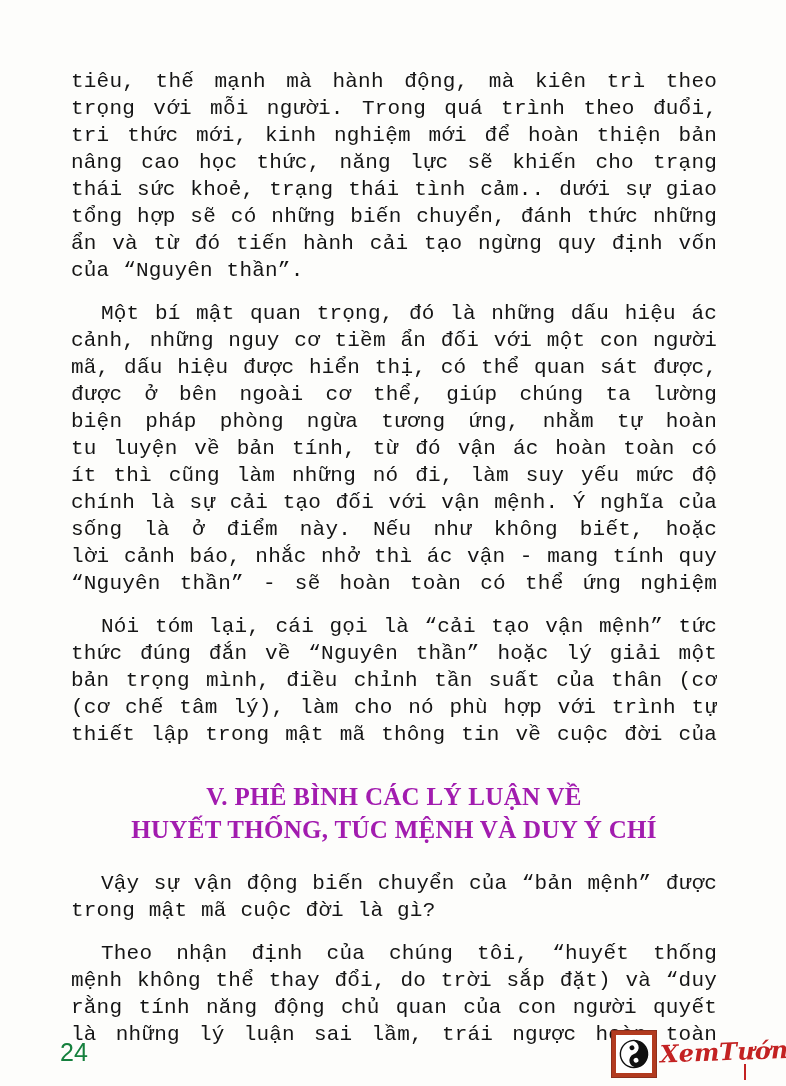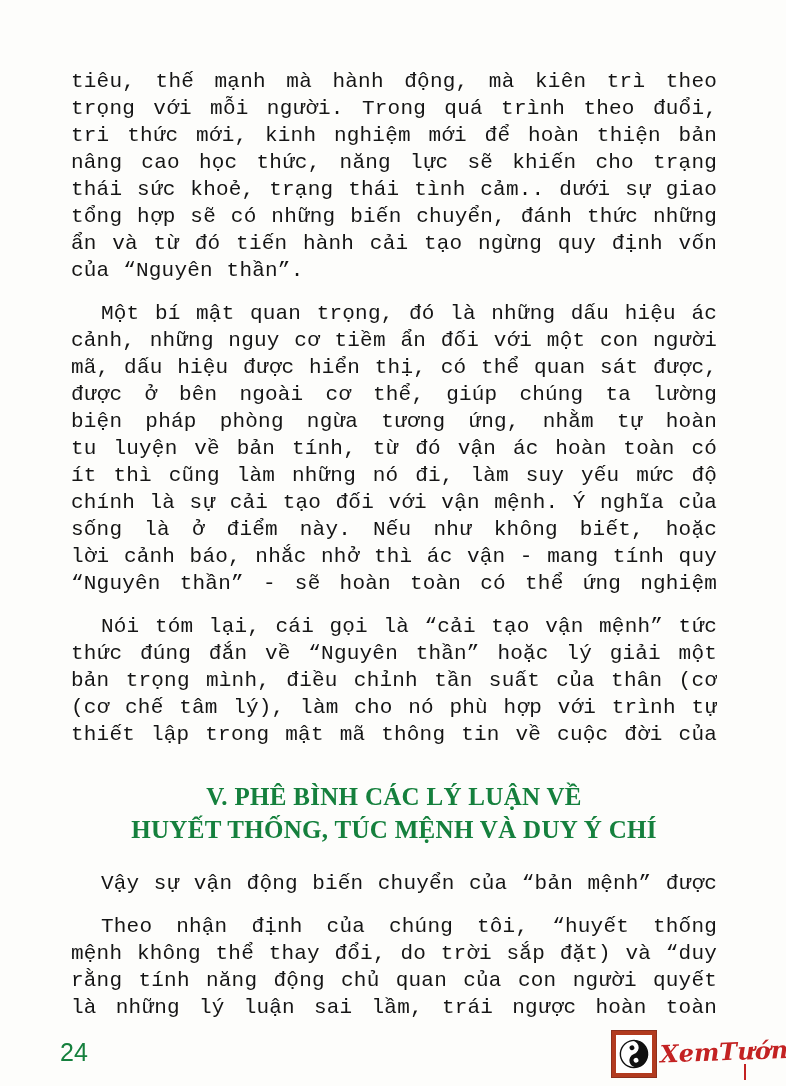--- a/index.html
+++ b/index.html
@@ -35,21 +35,21 @@
   .line.end {
     text-align-last: left;
     -moz-text-align-last: left;
   }
   .line.indent { text-indent: 30px; }
   .section-heading {
     margin-top: 32px;
     margin-bottom: 24px;
     text-align: center;
     font-weight: bold;
-    color: #15803d;
+    color: #a21caf;
   }
   .section-heading .h-line {
     font-size: 25px;
     line-height: 33px;
     letter-spacing: 0.3px;
   }
   .para-after-heading { margin-top: 0; }
   .para-last { margin-top: 4px; }
   .page-number {
     position: absolute;
@@ -131,20 +131,21 @@
       <div class="line end">thiết lập trong mật mã thông tin về cuộc đời của mỗi người.</div>
     </div>
 
     <div class="section-heading">
       <div class="h-line">V. PHÊ BÌNH CÁC LÝ LUẬN VỀ</div>
       <div class="h-line">HUYẾT THỐNG, TÚC MỆNH VÀ DUY Ý CHÍ</div>
     </div>
 
     <div class="para para-after-heading">
       <div class="line indent">Vậy sự vận động biến chuyển của “bản mệnh” được quy định</div>
+      <div class="line end">trong mật mã cuộc đời là gì?</div>
     </div>
 
     <div class="para para-last">
       <div class="line indent">Theo nhận định của chúng tôi, “huyết thống luận” (lý luận về sự</div>
       <div class="line">mệnh không thể thay đổi, do trời sắp đặt) và “duy ý chí luận” (cho</div>
       <div class="line">rằng tính năng động chủ quan của con người quyết định tất cả) đều</div>
       <div class="line end">là những lý luận sai lầm, trái ngược hoàn toàn với quy luật tự nhiên.</div>
     </div>
 
   </div>

